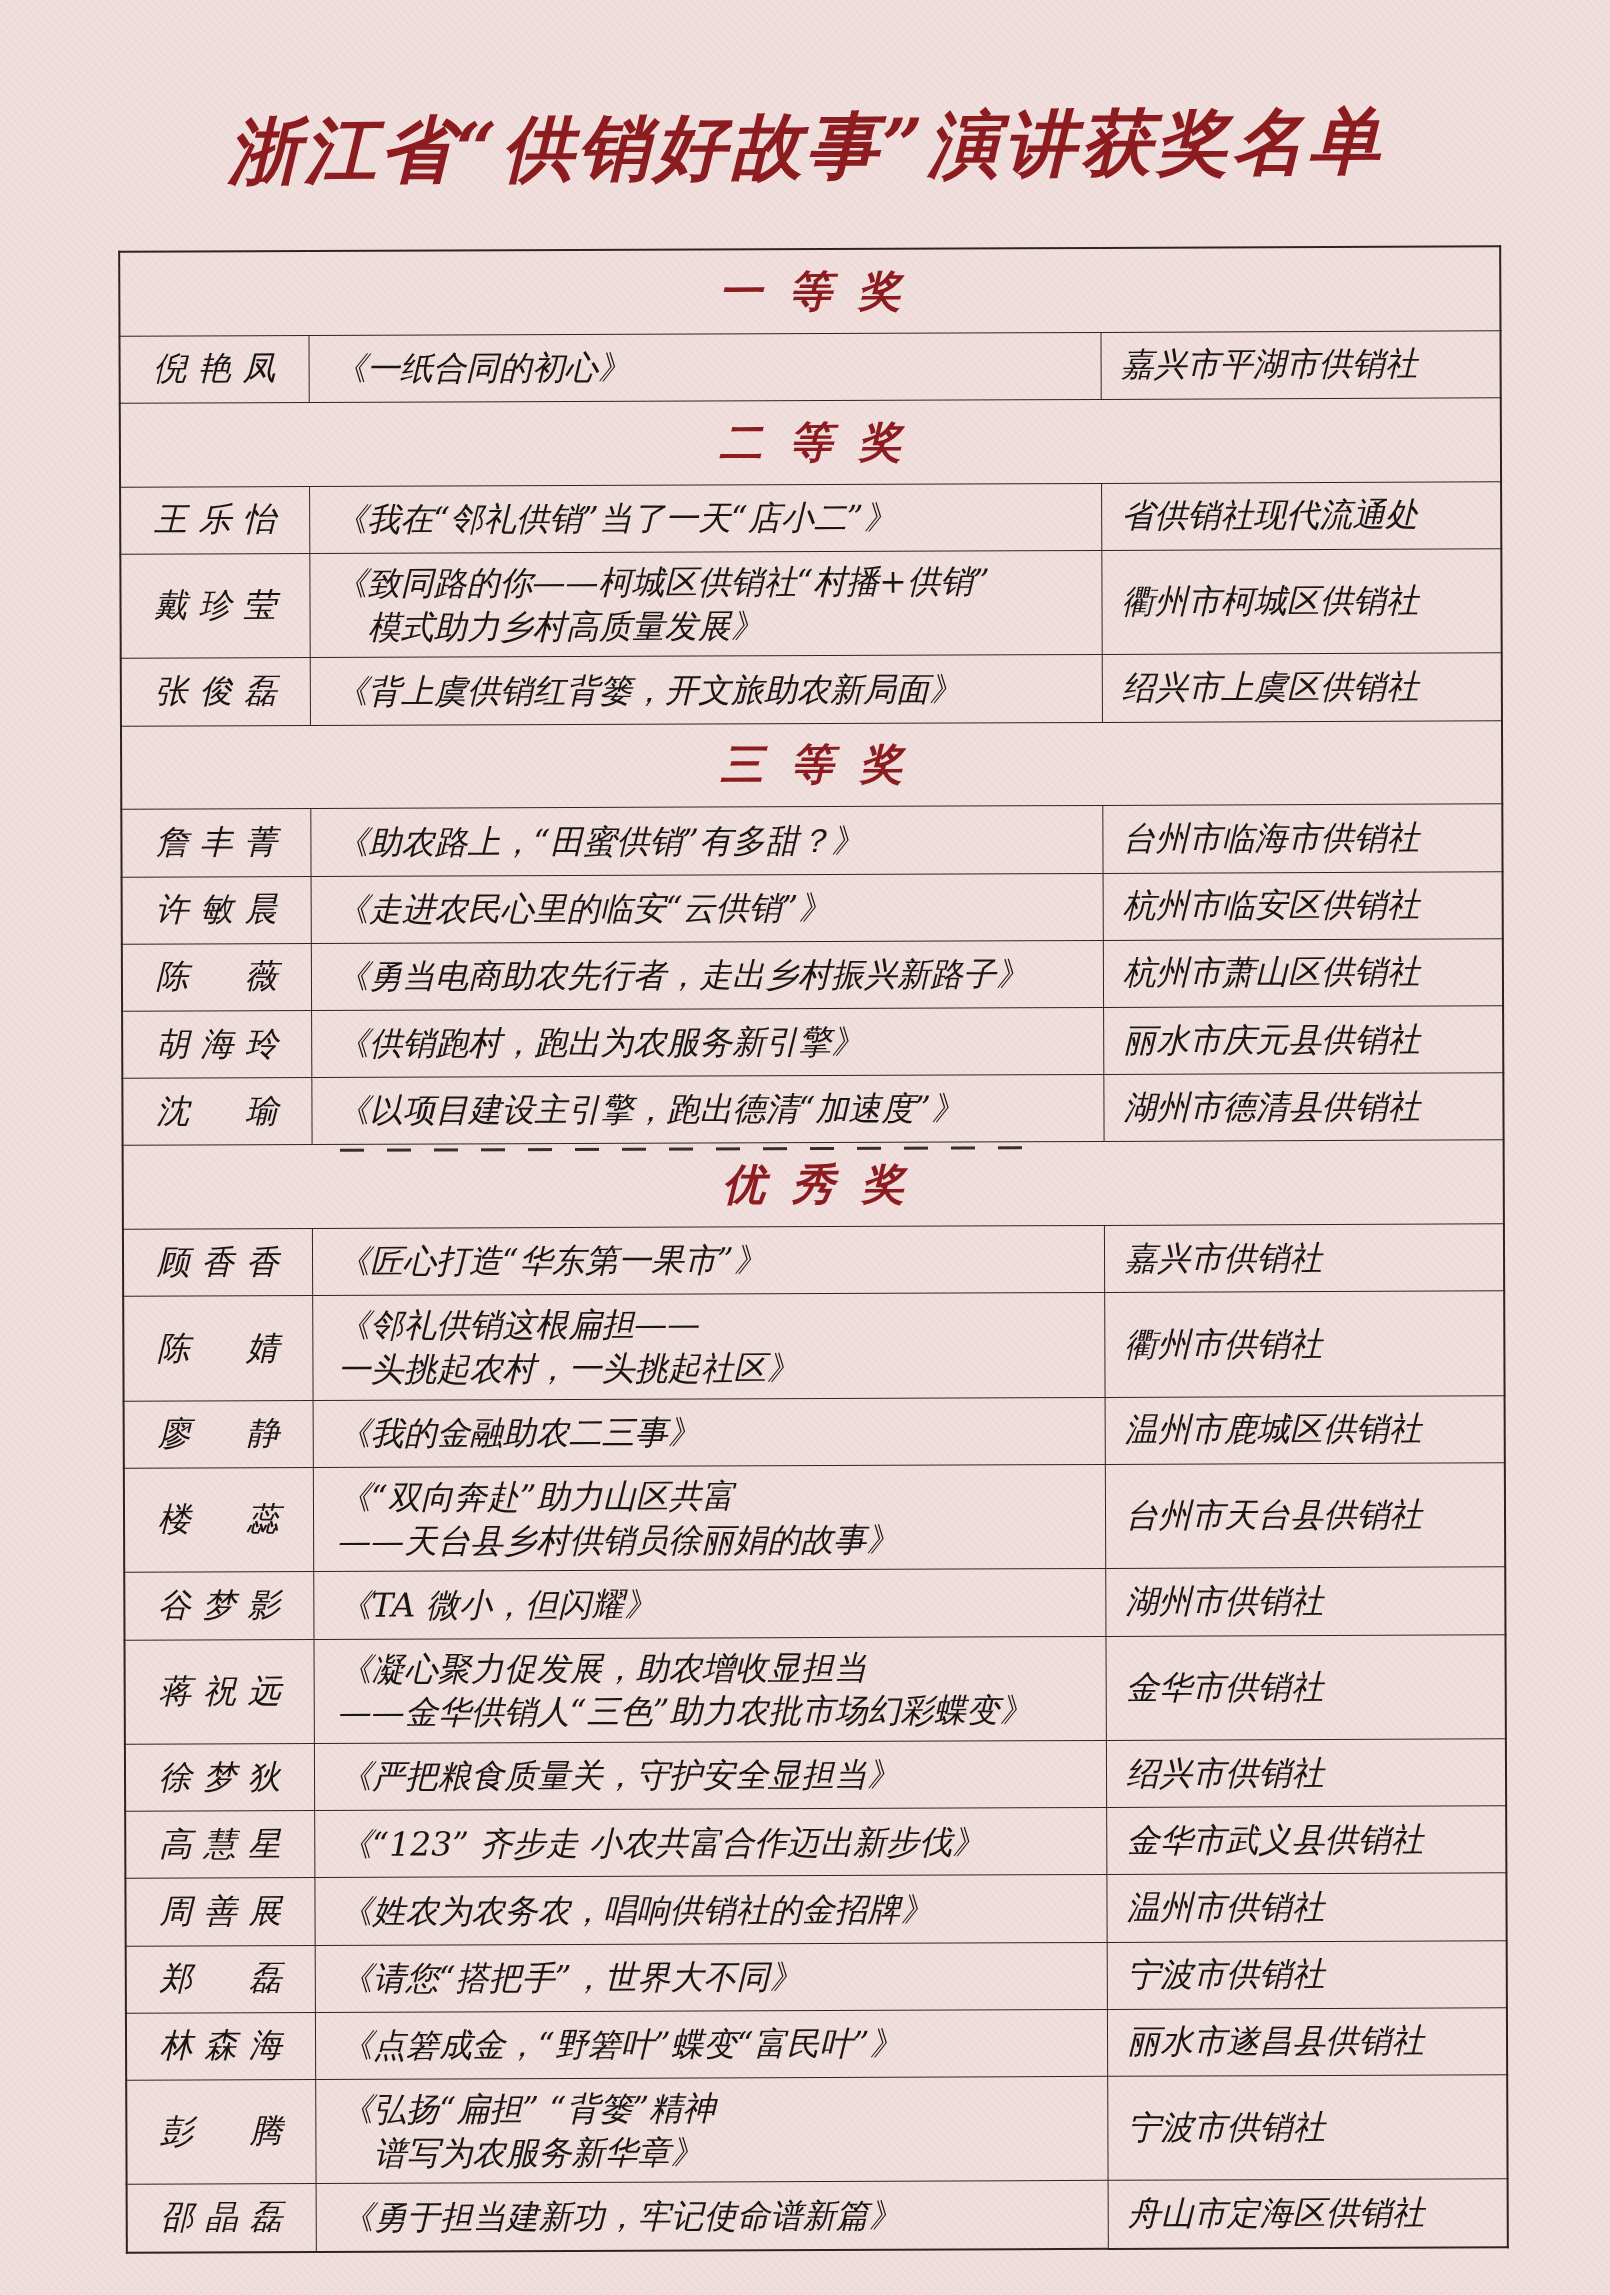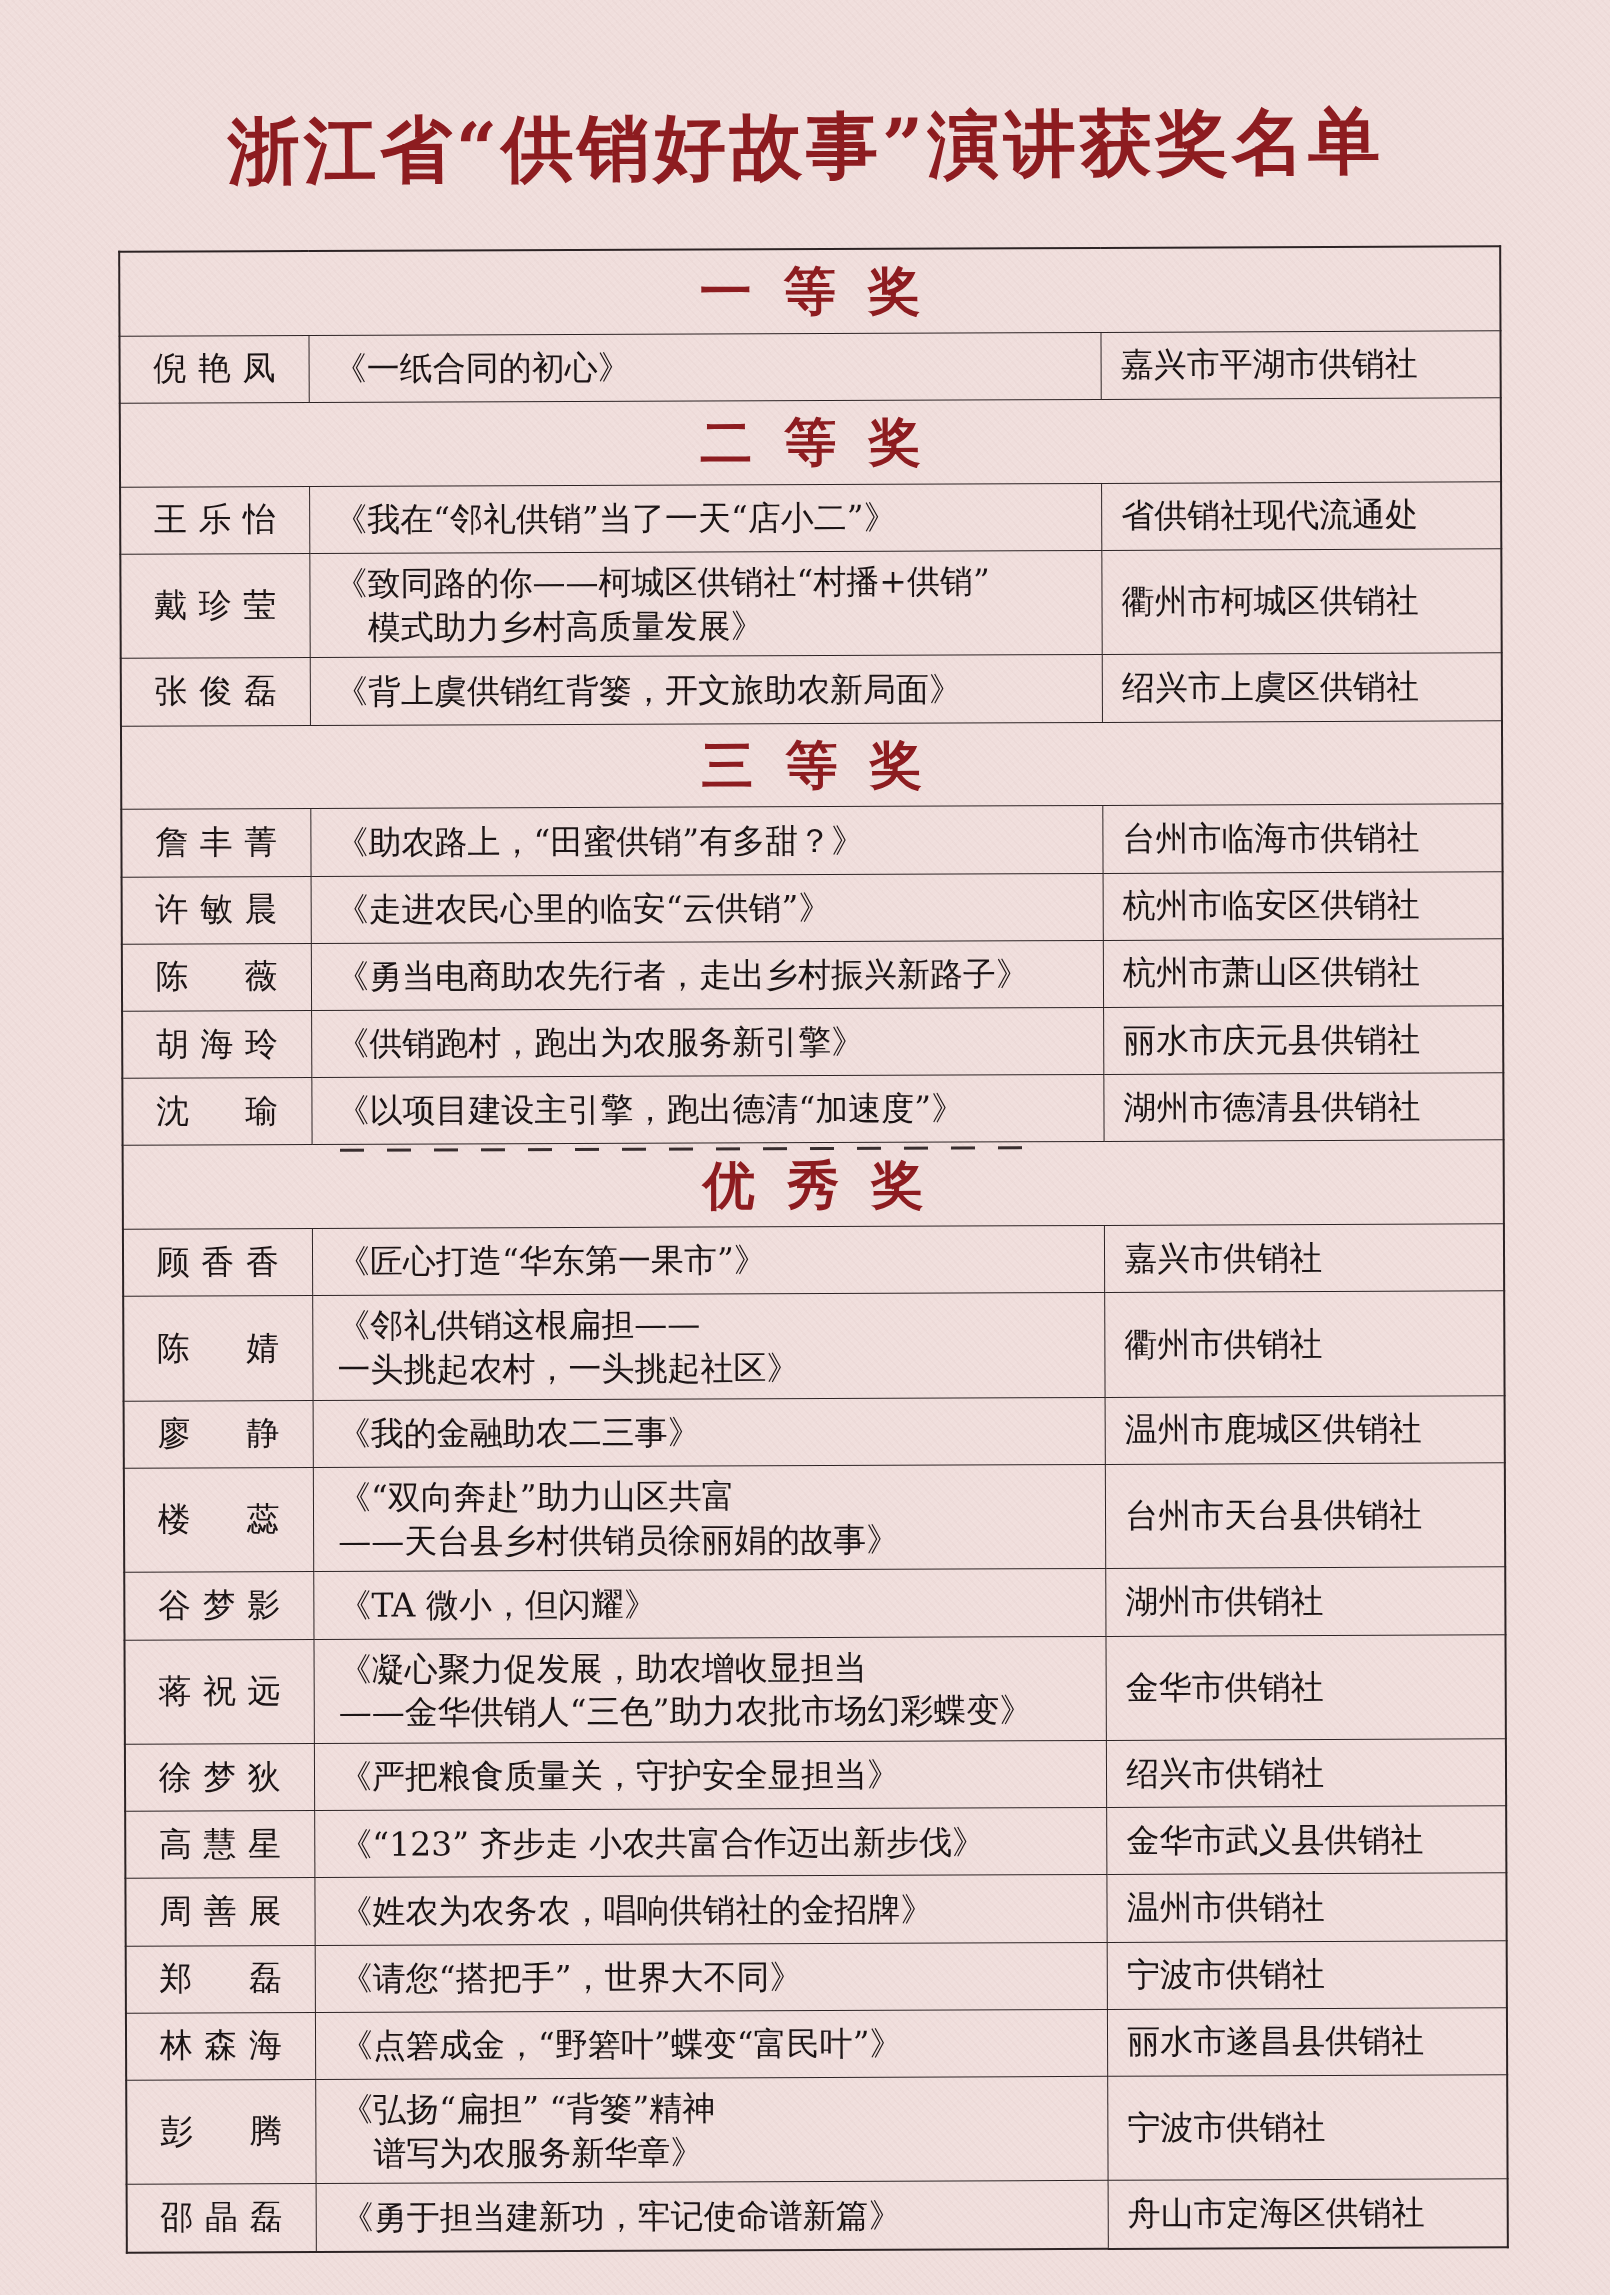--- a/index.html
+++ b/index.html
@@ -10,20 +10,21 @@
     overflow: hidden;
     font-family: "DejaVu Serif", "Liberation Serif", serif;
   }
   .sheet {
     position: relative;
     width: 100%; height: 100%;
     background-color: #f0dedc;
     background-image:
       repeating-linear-gradient(47deg, rgba(125,75,75,0.028) 0 1.6px, rgba(255,255,255,0) 1.6px 5.7px),
       repeating-linear-gradient(-43deg, rgba(255,255,255,0.05) 0 1.6px, rgba(125,75,75,0) 1.6px 4.9px);
+    font-style: italic;
   }
   .title {
     margin: 0;
     padding-top: 103px;
     text-align: center;
     color: #8d1c20;
     font-size: 72px;
     font-weight: bold;
     letter-spacing: 4.1px;
     line-height: 1.2;
@@ -47,21 +48,21 @@
   .col-unit  { width: 400px; }
 
   .section-cell {
     text-align: center;
     padding: 11.4px 0;
     height: 60px;
   }
   .section-label {
     display: inline-block;
     color: #8d1c20;
-    font-size: 52px;
+    font-size: 43px;
     font-weight: bold;
     letter-spacing: 0.62em;
     margin-right: -0.62em;
     line-height: 1.15;
   }
   .section-cell.dashed {
     background-image: repeating-linear-gradient(90deg, #382d2e 0 24.5px, rgba(0,0,0,0) 24.5px 47px);
     background-size: 702px 3.3px;
     background-repeat: no-repeat;
     background-position: 216px 4.1px;

